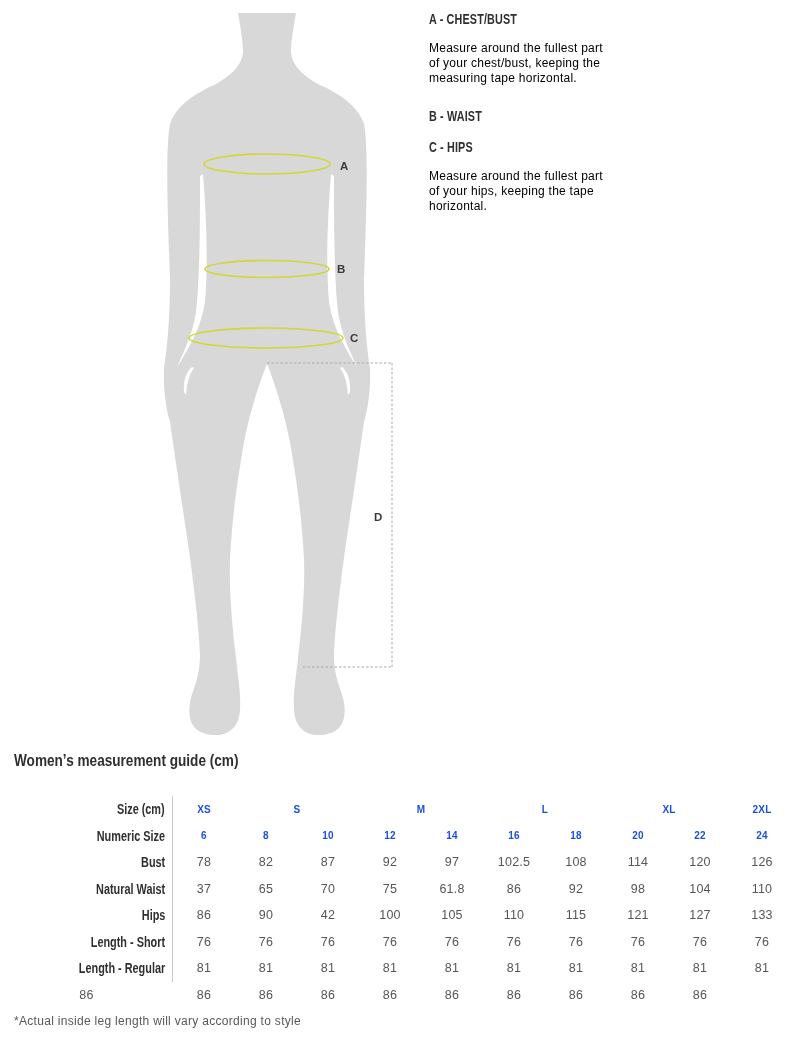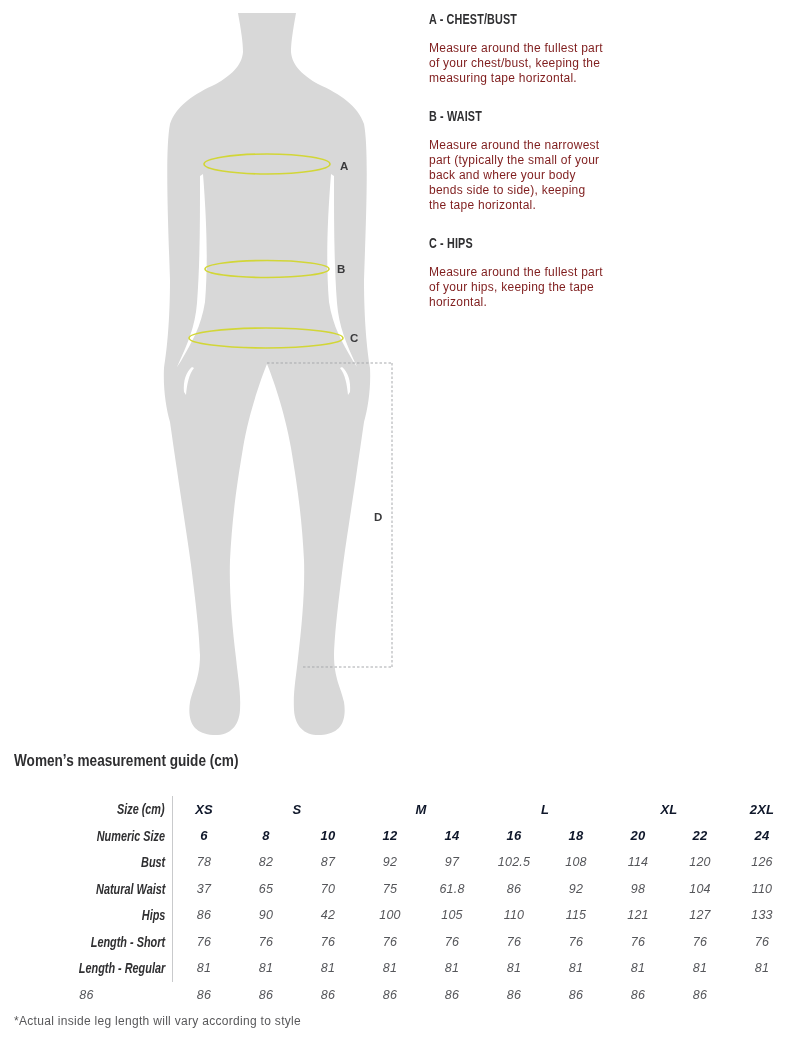--- a/index.html
+++ b/index.html
@@ -9,36 +9,36 @@
 
   
   .figure-svg { position:absolute; left:0; top:0; }
 
   
   .measure-text { position:absolute; left:429px; top:10px; width:206px; }
   .m-section { }
   .m-heading { font-size:15px; font-weight:700; color:#2f2f31; white-space:nowrap;
                transform:scaleX(0.72); transform-origin:left center; letter-spacing:0.2px;
                margin:0 0 14px 0; }
-  .m-body { font-size:12px; line-height:15px; color:#7f1d1d; letter-spacing:0.25px;
+  .m-body { font-size:12px; line-height:15px; color:#000000; letter-spacing:0.25px;
             white-space:pre-line; margin:0 0 21px 0; }
 
   
   .guide-title { position:absolute; left:14px; top:751px; font-size:17px; font-weight:700;
                  color:#2f2f31; white-space:nowrap; transform:scaleX(0.8);
                  transform-origin:left center; }
-  .size-table { position:absolute; left:0; top:796px; width:793px;font-style:italic; }
+  .size-table { position:absolute; left:0; top:796px; width:793px; }
   .t-row { display:grid; grid-template-columns:173px repeat(10, 62px); height:26.5px;
            align-items:center; }
   .t-label { height:100%; display:flex; align-items:center; justify-content:flex-end;
              border-right:1px solid #c9cacc; padding-right:7px; }
   .t-label span { font-size:14.5px; font-weight:700; color:#2f2f31; white-space:nowrap;
                   transform:scaleX(0.75); transform-origin:right center; }
   .t-cell { text-align:center; font-size:12.5px; color:#55565a; letter-spacing:0.2px; }
-  .t-cell.bold { font-weight:700; color:#0f172a; font-size:13px; }
+  .t-cell.bold { font-weight:700; color:#1d4ed8; font-size:10px; }
   .footnote { position:absolute; left:14px; top:1014px; font-size:12px; color:#58585a;
               letter-spacing:0.3px; }
 </style>
 </head>
 <body>
 
 <div class="page">
 
   <svg class="figure-svg" width="420" height="745" viewBox="0 0 420 745">
 
@@ -104,25 +104,20 @@
 
   <div class="measure-text">
     <div class="m-section">
       <div class="m-heading">A - CHEST/BUST</div>
       <p class="m-body">Measure around the fullest part
 of your chest/bust, keeping the
 measuring tape horizontal.</p>
     </div>
     <div class="m-section">
       <div class="m-heading">B - WAIST</div>
-      <p class="m-body">Measure around the narrowest
-part (typically the small of your
-back and where your body
-bends side to side), keeping
-the tape horizontal.</p>
     </div>
     <div class="m-section">
       <div class="m-heading">C - HIPS</div>
       <p class="m-body">Measure around the fullest part
 of your hips, keeping the tape
 horizontal.</p>
     </div>
   </div>
 
   <div class="guide-title">Women’s measurement guide (cm)</div>

